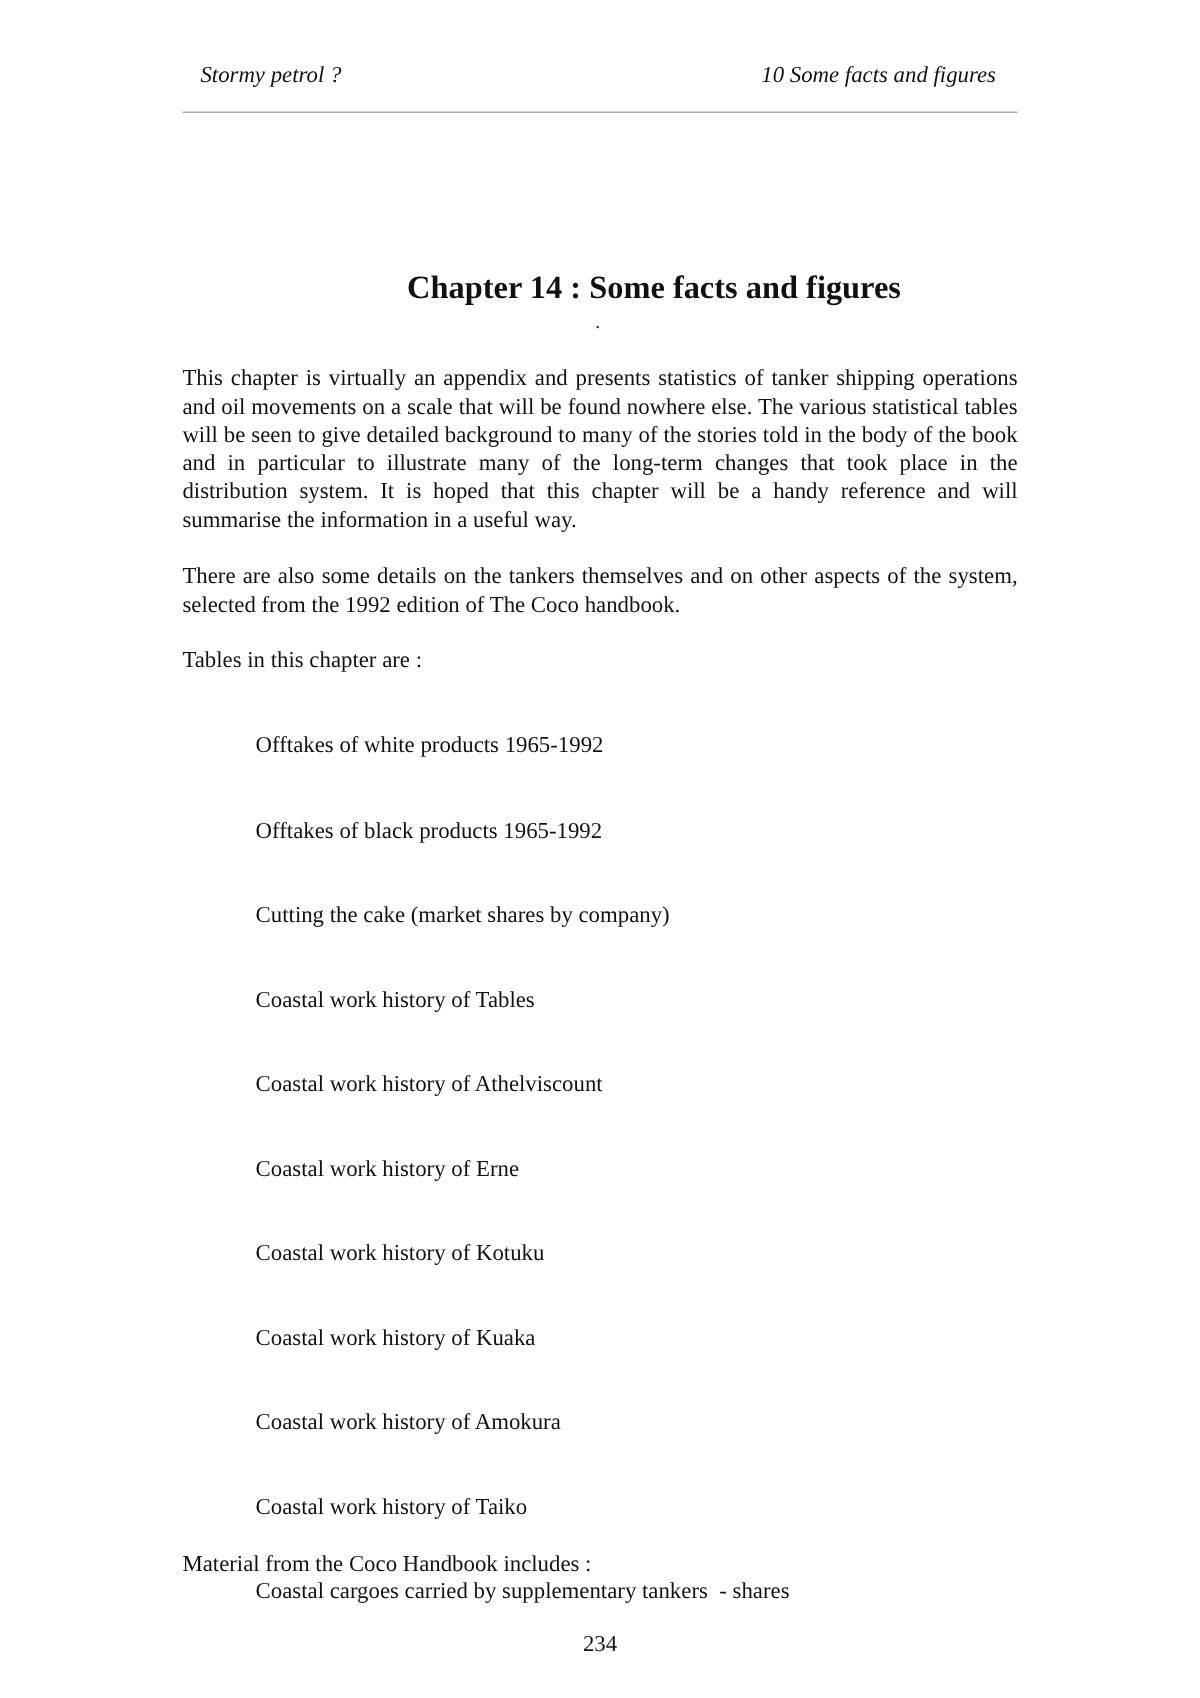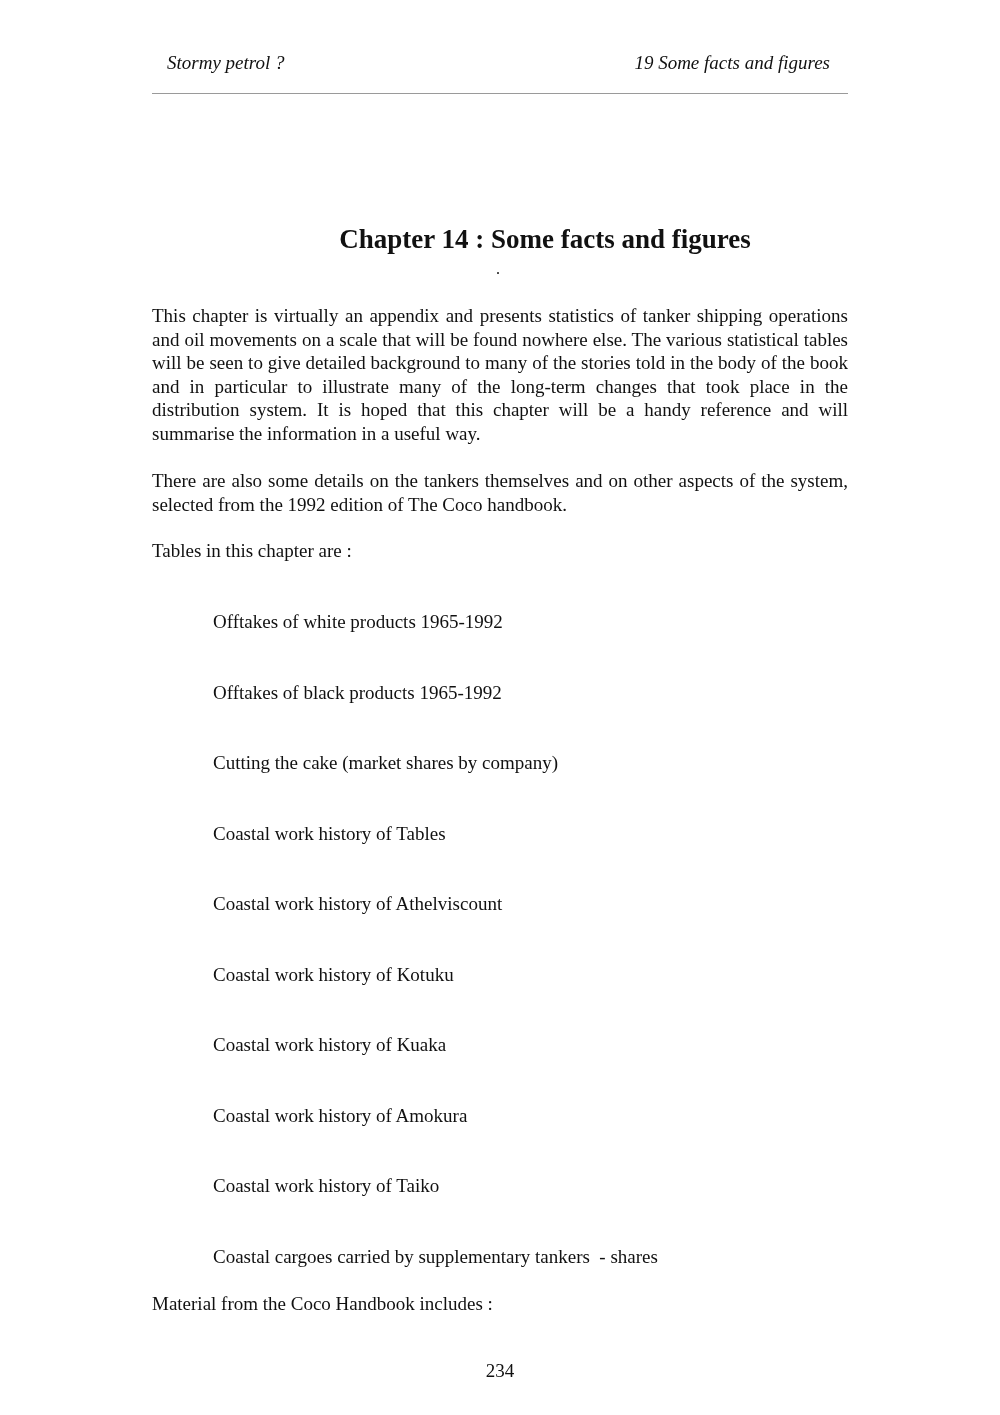--- a/index.html
+++ b/index.html
@@ -16,37 +16,38 @@
     .p3 { top: 539px; }
     .list { position: absolute; left: 213px; top: 563px; margin: 0; padding: 0; list-style: none; font-size: 19px; line-height: 23.5px; white-space: pre; }
     .p4 { top: 1292px; }
     .pagenum { position: absolute; left: 0; width: 1000px; top: 1340px; text-align: center; font-size: 19px; margin-top: 20px; }
   </style>
 </head>
 <body>
 
 <div class="header">
   <span class="left">Stormy petrol ?</span>
-  <span class="right">19  Some facts and figures</span>
+  <span class="right">10  Some facts and figures</span>
 </div>
 <div class="rule"></div>
 
 <div class="title">Chapter 14 :  Some facts and figures</div>
 <div class="dot">.</div>
 
 <p class="para p1" style="margin:0">This chapter is virtually an appendix and presents statistics of tanker shipping operations and oil movements on a scale that will be found nowhere else. The various statistical tables will be seen to give detailed background to many of the stories told in the body of the book and in particular to illustrate many of the long-term changes that took place in the distribution system. It is hoped that this chapter will be a handy reference and will summarise the information in a useful way.</p>
 <p class="para p2" style="margin:0">There are also some details on the tankers themselves and on other aspects of the system, selected from the 1992 edition of The Coco handbook.</p>
 <p class="para p3" style="margin:0">Tables in this chapter are :</p>
 
 <ul class="list">
   <li>Offtakes of white products 1965-1992</li>
   <li>Offtakes of black products 1965-1992</li>
   <li>Cutting the cake (market shares by company)</li>
   <li>Coastal work history of Tables</li>
   <li>Coastal work history of Athelviscount</li>
+  <li>Coastal work history of Erne</li>
   <li>Coastal work history of Kotuku</li>
   <li>Coastal work history of Kuaka</li>
   <li>Coastal work history of Amokura</li>
   <li>Coastal work history of Taiko</li>
   <li>Coastal cargoes carried by supplementary tankers  - shares</li>
   
   
   
   
   

